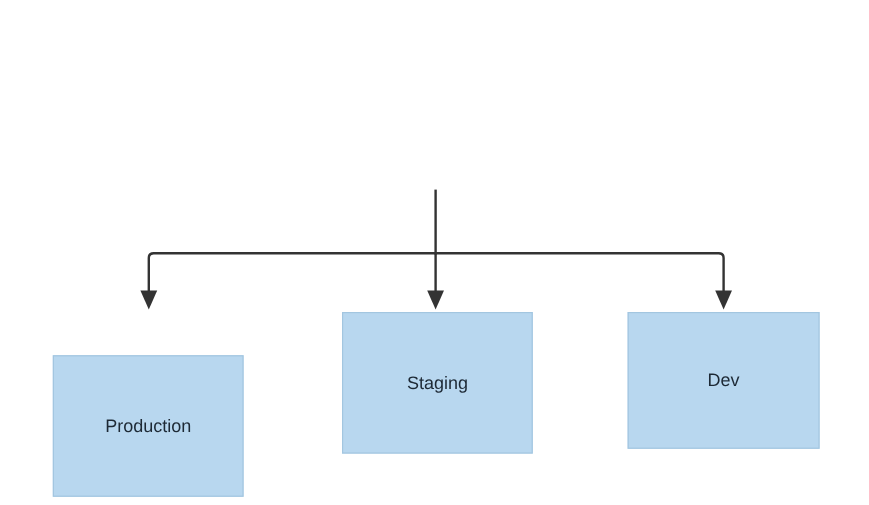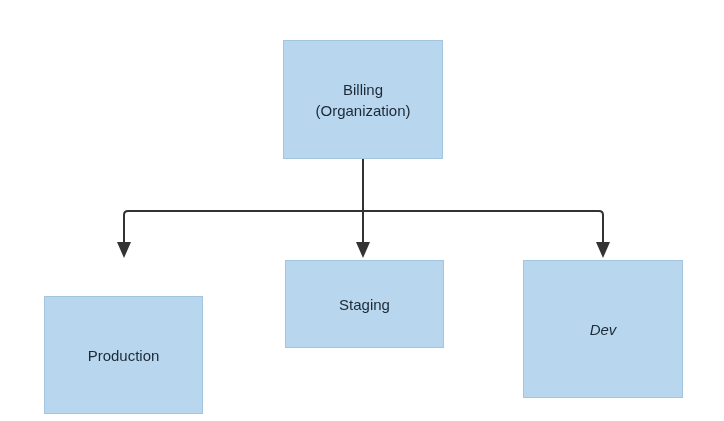--- a/index.html
+++ b/index.html
@@ -31,45 +31,41 @@
     align-items: center;
     justify-content: center;
     text-align: center;
     color: var(--node-text, #1d2935);
     font-size: 15px;
     line-height: 21px;
     white-space: pre-line;
   }
   .node-billing    { left: 283px; top: 40px;  width: 160px; height: 119px; }
   .node-production { left: 44px;  top: 260px; width: 159px; height: 118px; margin-top: 36px; }
-  .node-staging    { left: 285px; top: 260px; width: 159px; height: 88px; }
-  .node-dev        { left: 523px; top: 260px; width: 160px; height: 138px; font-style: italic; }
+  .node-staging    { left: 285px; top: 260px; width: 159px; height: 118px; }
+  .node-dev        { left: 523px; top: 260px; width: 160px; height: 114px; }
 </style>
 </head>
 <body>
 
 <div class="canvas">
 
   <svg class="connectors" viewBox="0 0 724 421" xmlns="http://www.w3.org/2000/svg" aria-hidden="true">
 
     <path d="M 363 159 L 363 243" fill="none" stroke-width="2" stroke-linecap="square" stroke="#333333"></path>
 
     <path d="M 363 211 L 128 211 Q 124 211 124 215 L 124 243" fill="none" stroke-width="2" stroke-linecap="square" stroke="#333333"></path>
 
     <path d="M 363 211 L 599 211 Q 603 211 603 215 L 603 243" fill="none" stroke-width="2" stroke-linecap="square" stroke="#333333"></path>
 
     <polygon points="117,242 131,242 124,258" fill="#333333"></polygon>
     <polygon points="356,242 370,242 363,258" fill="#333333"></polygon>
     <polygon points="596,242 610,242 603,258" fill="#333333"></polygon>
   </svg>
 
-  <div class="node node-billing">
-    <span>Billing
-(Organization)</span>
-  </div>
 
   <div class="node node-production">
     <span>Production</span>
   </div>
 
   <div class="node node-staging">
     <span>Staging</span>
   </div>
 
   <div class="node node-dev">

